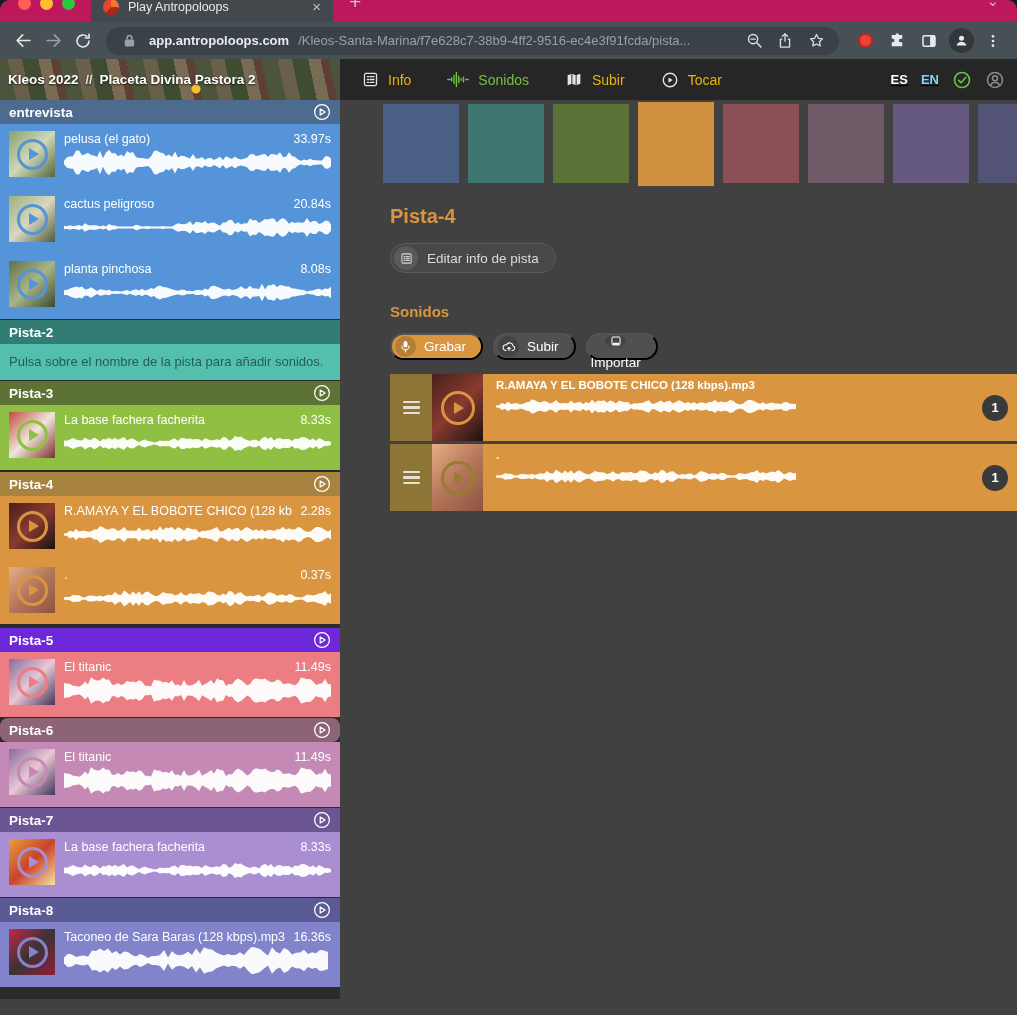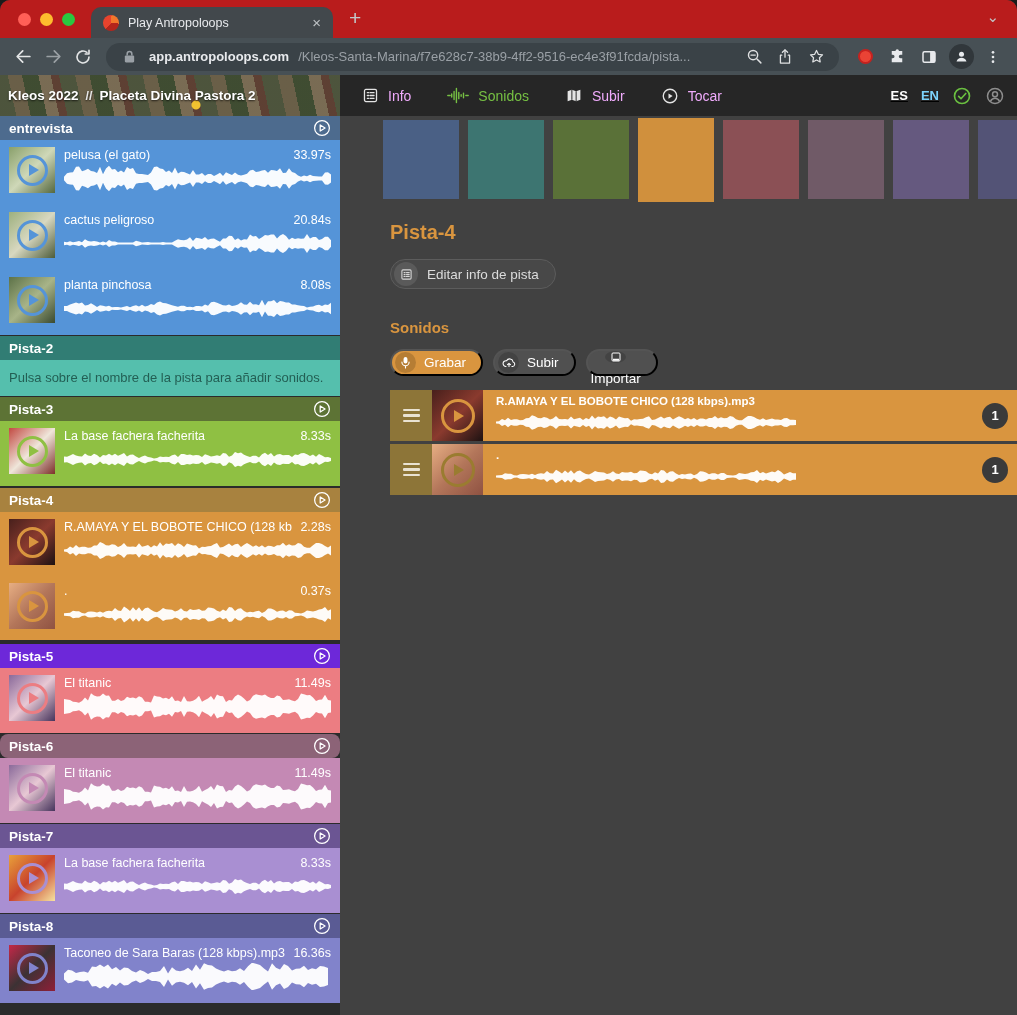--- a/index.html
+++ b/index.html
@@ -1,21 +1,21 @@
 <!DOCTYPE html>
 <html><head>
 <meta charset="utf-8">
 <style>
   * { margin:0; padding:0; box-sizing:border-box; }
   html,body { background:#1b1b1b; }
   body { font-family:"Liberation Sans", sans-serif; }
   .screen { width:1017px; height:1015px; position:relative; overflow:hidden; background:#414141; border-radius:10px 10px 0 0; }
 
   
-  .tabstrip { height:38px; background:#b91c1c; display:flex; align-items:flex-end; }
+  .tabstrip { height:22px; background:#be185d; display:flex; align-items:flex-end; }
   .traffic { display:flex; gap:9px; padding:0 16px 12px 18px; align-items:center; }
   .tl { width:13px; height:13px; border-radius:50%; }
   .tl.red{ background:#ff5f57; } .tl.yellow{ background:#febc2e; } .tl.green{ background:#2ac840; }
   .tab { height:31px; width:242px; background:#42484c; border-radius:10px 10px 0 0; display:flex; align-items:center; gap:9px; padding:0 12px; }
   .favicon { width:16px; height:16px; border-radius:50%; background:conic-gradient(from 220deg,#e8432d 0 40%,#f2762b 40% 65%,#b3251c 65% 100%); flex:none; }
   .tab-title { flex:1; color:#e8eaed; font-size:12.5px; white-space:nowrap; overflow:hidden; }
   .tab-close { color:#bdc1c4; font-size:15px; line-height:1; cursor:default; }
   .newtab { color:#c3c7c9; font-size:21px; font-weight:300; padding:0 0 8px 16px; }
   .tabstrip .spacer { flex:1; }
   .tab-chevron { color:#c3c7c9; font-size:15px; padding:0 18px 12px 0; }
@@ -35,21 +35,21 @@
   .appheader { height:41px; background:#262626; display:flex; align-items:center; }
   .project-strip { width:340px; height:41px; flex:none; position:relative; display:flex; align-items:center; gap:7px; padding:0 8px; overflow:hidden;
     background:
       radial-gradient(circle 5px at 196px 30px, #f2c230 0 4px, rgba(0,0,0,0) 5px),
       linear-gradient(rgba(20,25,15,.28), rgba(20,25,15,.28)),
       repeating-linear-gradient(78deg, #636b4e 0 16px, #8b7a5e 16px 30px, #50603f 30px 46px, #a08b6e 46px 58px, #7a4f41 58px 66px),
       #5a6348; }
   .project-strip .ptxt { color:#fff; font-size:13.5px; font-weight:700; text-shadow:0 1px 2px rgba(0,0,0,.7); white-space:nowrap; z-index:1; }
   .project-strip .psep { color:#e8e8e8; font-weight:700; font-size:12.5px; text-shadow:0 1px 2px rgba(0,0,0,.7); z-index:1; }
   .appnav { display:flex; gap:36px; padding-left:22px; align-items:center; }
-  .appnav-item { display:flex; align-items:center; gap:9px; color:#f0abfc; font-size:14px; cursor:default; }
+  .appnav-item { display:flex; align-items:center; gap:9px; color:#eab308; font-size:14px; cursor:default; }
   .appnav-item svg { display:block; }
   .hdr-right { margin-left:auto; display:flex; align-items:center; gap:13px; padding-right:12px;text-decoration:underline; }
   .lang { font-size:13px; font-weight:700; }
   .lang.es { color:#fff; } .lang.en { color:#7dd3fc; }
 
   
   .content { display:flex; height:899px;gap:38px; }
   .sidebar { width:340px; flex:none; background:#2b2b2b; overflow:hidden; }
   .main { flex:1; min-width:0; background:#414141; padding-left:5px; }
 
@@ -76,21 +76,21 @@
   .swatch { width:76px; height:79px; flex:none; }
   .swatch.selected { height:84px; }
   .main-title { font-size:20px; font-weight:700; margin:19px 0 0 7px; }
   .edit-btn { display:inline-flex; align-items:center; gap:9px; margin:15px 0 0 7px; height:30px; border-radius:16px; background:#484848; border:1px solid #5c5c5c; padding:0 16px 0 3px; color:#dcdcdc; font-size:13.5px; cursor:default; }
   .edit-btn .icirc { width:24px; height:24px; border-radius:50%; background:#5a5a5a; display:flex; align-items:center; justify-content:center; }
   .sonidos-h { font-size:15px; font-weight:700; margin:30px 0 0 7px; }
   .btn-row { display:flex; gap:10px; margin:13px 0 0 7px; }
   .pillbtn { display:inline-flex; align-items:center; gap:8px; height:27px; border-radius:14px; background:#505050; color:#fff; font-size:13.5px; padding:0 15px 0 3px; cursor:default; }
   .pillbtn .icirc { width:21px; height:21px; border-radius:50%; background:rgba(0,0,0,.16); display:flex; align-items:center; justify-content:center; }
   .rows { margin:14px 0 0 7px; }
-  .srow { display:flex; height:51px; margin-bottom:3px; }
+  .srow { display:flex; height:67px; margin-bottom:3px; }
   .handle { width:42px; flex:none; display:flex; align-items:center; justify-content:center; flex-direction:column; gap:3px; }
   .handle i { display:block; width:17px; height:2.5px; background:#e9e2d2; border-radius:1px; }
   .rthumb { width:51px; flex:none; position:relative; }
   .rthumb .ring { width:34px; height:34px; margin:-17px 0 0 -17px; }
   .rbody { flex:1; min-width:0; position:relative; padding:5px 52px 0 13px; }
   .rtitle { color:#fff; font-size:11.5px; font-weight:700; white-space:nowrap; overflow:hidden; }
   .rwave { position:absolute; left:13px; right:60px; top:21px; height:23px; }
   .badge { position:absolute; right:9px; top:50%; transform:translateY(-50%); width:26px; height:26px; border-radius:50%; background:#3a3a3a; color:#fff; font-size:13px; font-weight:700; display:flex; align-items:center; justify-content:center; }
 </style>
 </head>

